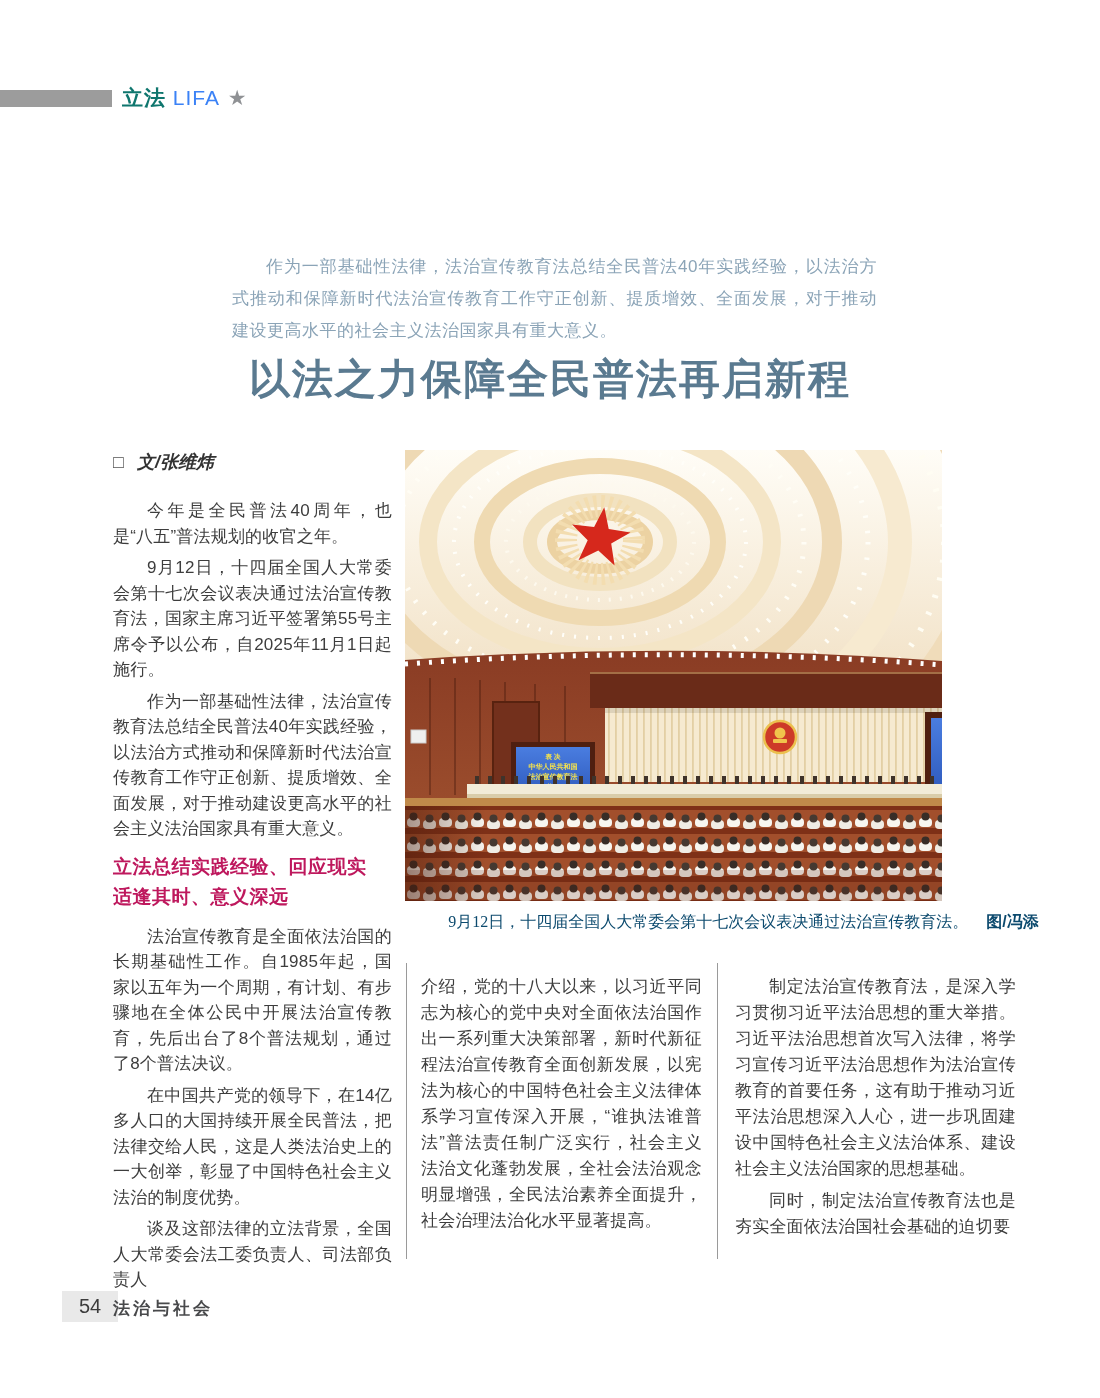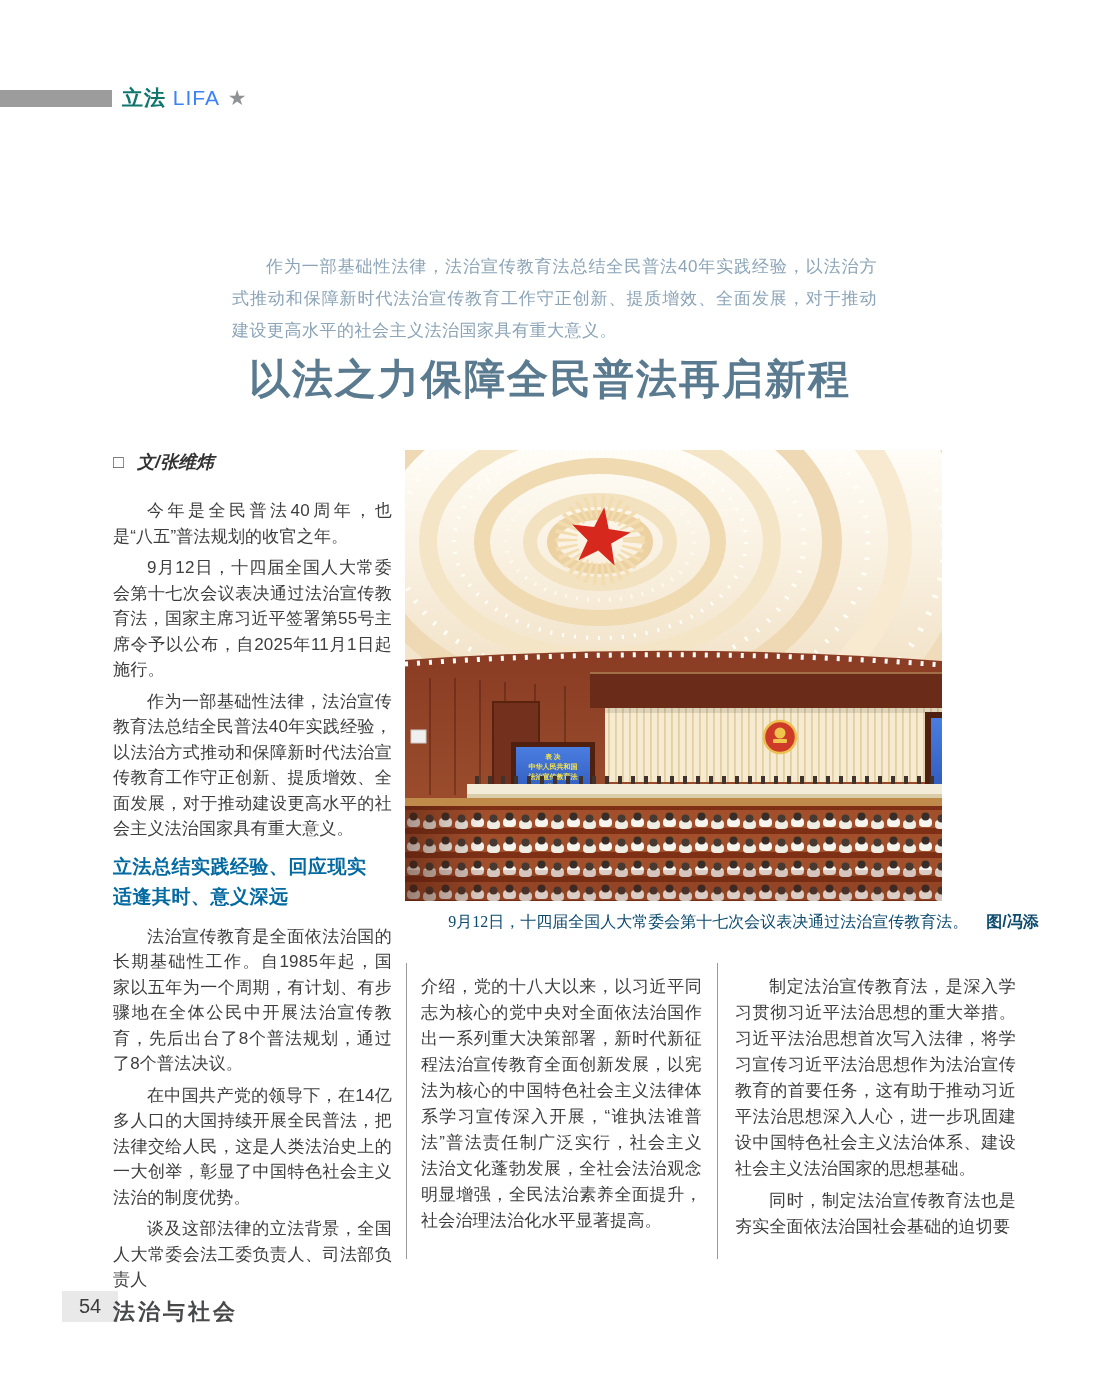--- a/index.html
+++ b/index.html
@@ -27,41 +27,41 @@
   .byline .box{font-weight:400;color:#555;margin-right:8px;}
 
   
   .col{position:absolute;font-size:17px;line-height:25.5px;color:#3d3d3d;
        text-align:justify;letter-spacing:.2px;}
   .col p{margin:0 0 6px 0;}
   .col p.indent{text-indent:2em;}
   .col-left{left:113px;top:498px;width:279px;}
   .col-mid{left:421px;top:974px;width:281px;line-height:26px;}
   .col-right{left:735px;top:974px;width:281px;line-height:26px;}
-  .subhead{margin:10px 0 12px 0;font-size:19px;font-weight:700;color:#0369a1;
+  .subhead{margin:10px 0 12px 0;font-size:19px;font-weight:700;color:#be185d;
            line-height:30px;letter-spacing:.5px;}
 
   
   .vrule{position:absolute;top:963px;width:1px;height:296px;background:#9a9a9a;}
   .vrule.r1{left:406px;}
   .vrule.r2{left:717px;}
 
   
   .photo{position:absolute;left:405px;top:450px;width:537px;height:451px;overflow:hidden;background:#f3e3c8;}
   .photo svg{display:block;width:677px;height:451px;}
 
   
   .caption{position:absolute;left:405px;top:912px;width:677px;text-align:center;
            font-family:"Liberation Serif","DejaVu Serif",serif;font-size:16px;color:#0c4a6e;}
   .caption .credit{font-weight:700;margin-left:18px;font-family:"Liberation Sans","DejaVu Sans",sans-serif;}
 
   
   .pagenum{position:absolute;left:62px;top:1291px;width:56px;height:31px;background:#e9e9e9;
            display:flex;align-items:center;justify-content:center;font-size:20px;color:#3c3c3c;}
-  .magname{position:absolute;left:113px;top:1297px;font-size:22px;font-weight:700;
+  .magname{position:absolute;left:113px;top:1297px;font-size:17px;font-weight:700;
            color:#48494b;letter-spacing:3px;}
 </style>
 </head>
 <body>
 
 <div class="page">
 
   <div class="hdr-bar"></div>
   <div class="hdr-text">
     <span class="cn">立法</span>

